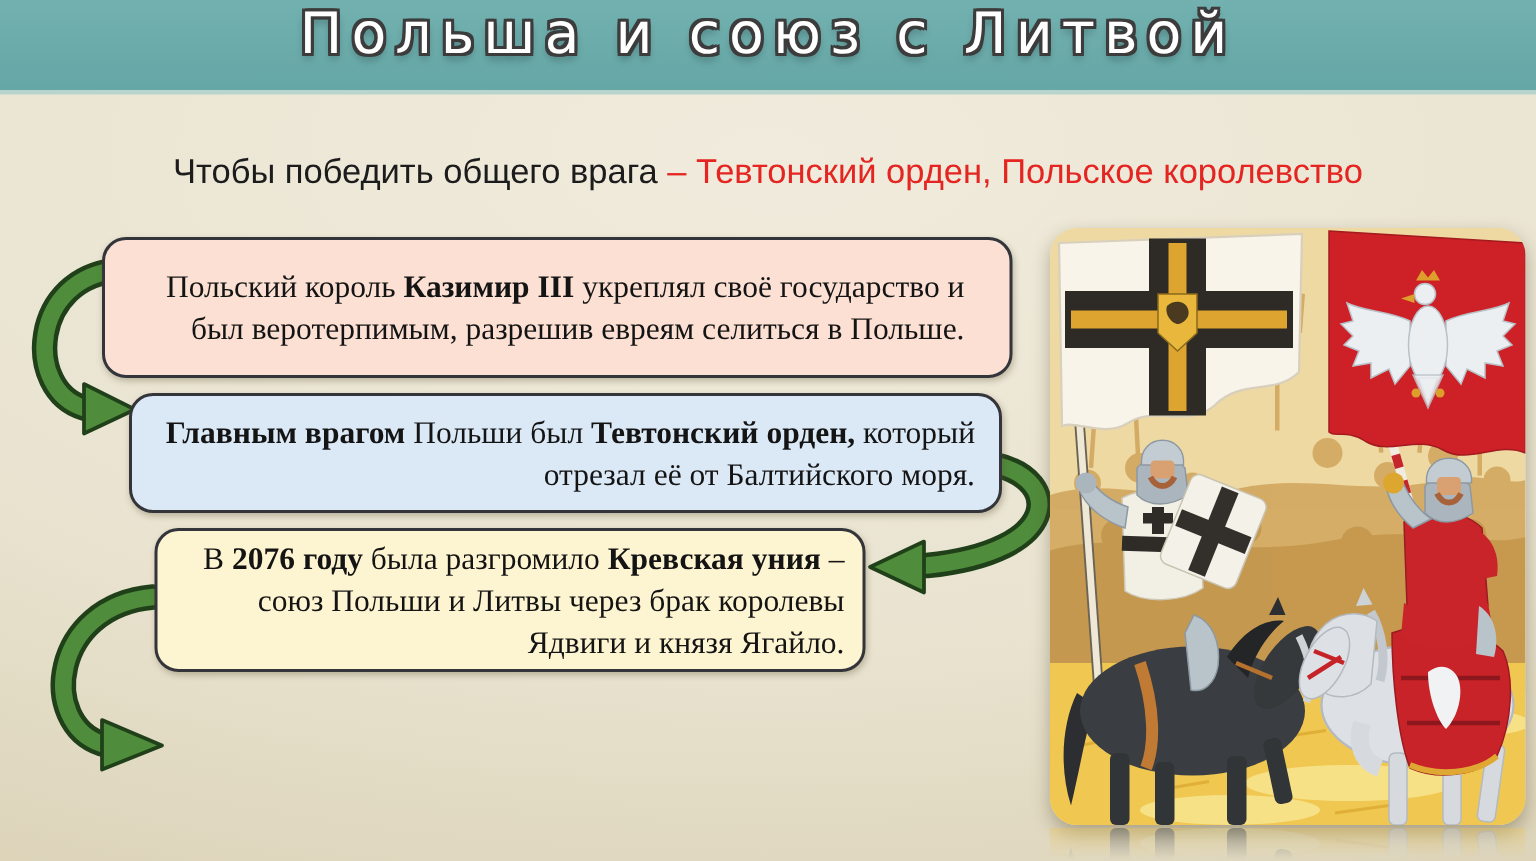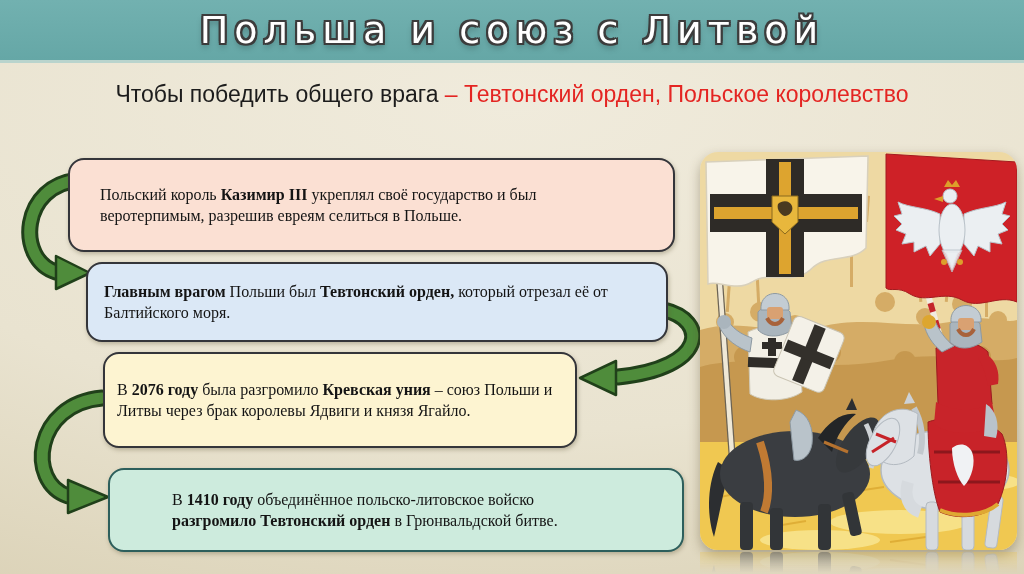--- a/index.html
+++ b/index.html
@@ -6,42 +6,42 @@
   .slide{
     position:relative; width:1024px; height:574px; overflow:hidden;
     background:radial-gradient(ellipse 130% 110% at 50% 18%, #f0ebdc 0%, #e9e3d0 52%, #d6ccae 100%);
     font-family:"Liberation Sans", sans-serif;
   }
   
   .titlebar{
     position:absolute; left:0; top:0; width:1024px; height:60px;
     background:linear-gradient(#72b1b0, #65a7a6);
     border-bottom:3px solid #b9d4cd;
-    display:flex; align-items:center; justify-content:center;
+    display:flex; align-items:flex-start; justify-content:center;
   }
   .titlebar h1{
     margin:0; font-size:38px; font-weight:400; letter-spacing:6px; color:#ffffff;
     font-family:"DejaVu Sans", sans-serif;
     text-shadow:
       -2px -2px 0 #3c3c3c, 2px -2px 0 #3c3c3c, -2px 2px 0 #3c3c3c, 2px 2px 0 #3c3c3c,
       0 -2px 0 #3c3c3c, 0 2px 0 #3c3c3c, -2px 0 0 #3c3c3c, 2px 0 0 #3c3c3c,
       0 4px 6px rgba(0,0,0,.35);
   }
   
   .intro{
     position:absolute; left:0; top:63px; width:1024px; text-align:center;
-    font-size:23px; line-height:31px; color:#1c1c1c; padding-top:16px; font-weight:500;
+    font-size:23px; line-height:31px; color:#1c1c1c; padding-top:36px; font-weight:500;
   }
   .intro .line{white-space:nowrap;}
   .intro .red{color:#e42522;}
   
   .ibox{
     position:absolute; border:2px solid #34353a; border-radius:16px;
-    display:flex; align-items:center; justify-content:center; text-align:left;
-    font-family:"Liberation Serif", serif; font-size:16px; line-height:1.34; color:#141414;
+    display:flex; align-items:center; justify-content:center; text-align:right;
+    font-family:"Liberation Serif", serif; font-size:21px; line-height:1.34; color:#141414;
     box-shadow:1px 2px 4px rgba(95,85,55,.35);
   }
   .ibox .b{font-weight:bold;}
   .ibox .txt{width:100%;}
   .box1{left:68px;  top:158px; width:607px; height:94px; background:#fbe0d3; padding:0 30px; box-sizing:border-box;}
   .box2{left:86px;  top:262px; width:582px; height:80px; background:#dbe8f6; padding:0 16px; box-sizing:border-box;}
   .box3{left:103px; top:352px; width:474px; height:96px; background:#fdf4d1; padding:0 12px; box-sizing:border-box;}
   .box4{left:108px; top:468px; width:576px; height:84px; background:#cdebdd; padding:0 62px; box-sizing:border-box; border-color:#2d5f5c;}
   
   .arrow{position:absolute;}
@@ -99,23 +99,20 @@
   </div>
 
   <div class="ibox box2">
     <div class="txt"><span class="b">Главным врагом</span><span> Польши был </span><span class="b">Тевтонский орден,</span><span> который отрезал её от Балтийского моря.</span></div>
   </div>
 
   <div class="ibox box3">
     <div class="txt"><span>В </span><span class="b">2076 году</span><span> была разгромило </span><span class="b">Кревская уния</span><span> – союз Польши и Литвы через брак королевы Ядвиги и князя Ягайло.</span></div>
   </div>
 
-  <div class="ibox box4">
-    <div class="txt"><span>В </span><span class="b">1410 году</span><span> объединённое польско-литовское войско </span><span class="b">разгромило Тевтонский орден</span><span> в Грюнвальдской битве.</span></div>
-  </div>
 
   <svg width="0" height="0" style="position:absolute" aria-hidden="true">
     <defs>
       <symbol id="knights-scene" viewBox="0 0 317 398">
         <rect width="317" height="398" fill="#eed9a3"></rect>
 
         <g fill="#d2a75f" opacity="0.9">
           <rect x="30" y="40" width="3" height="120" transform="rotate(4 31 100)"></rect>
           <rect x="55" y="55" width="3" height="110" transform="rotate(-3 56 110)"></rect>
           <rect x="150" y="35" width="3" height="100"></rect>

